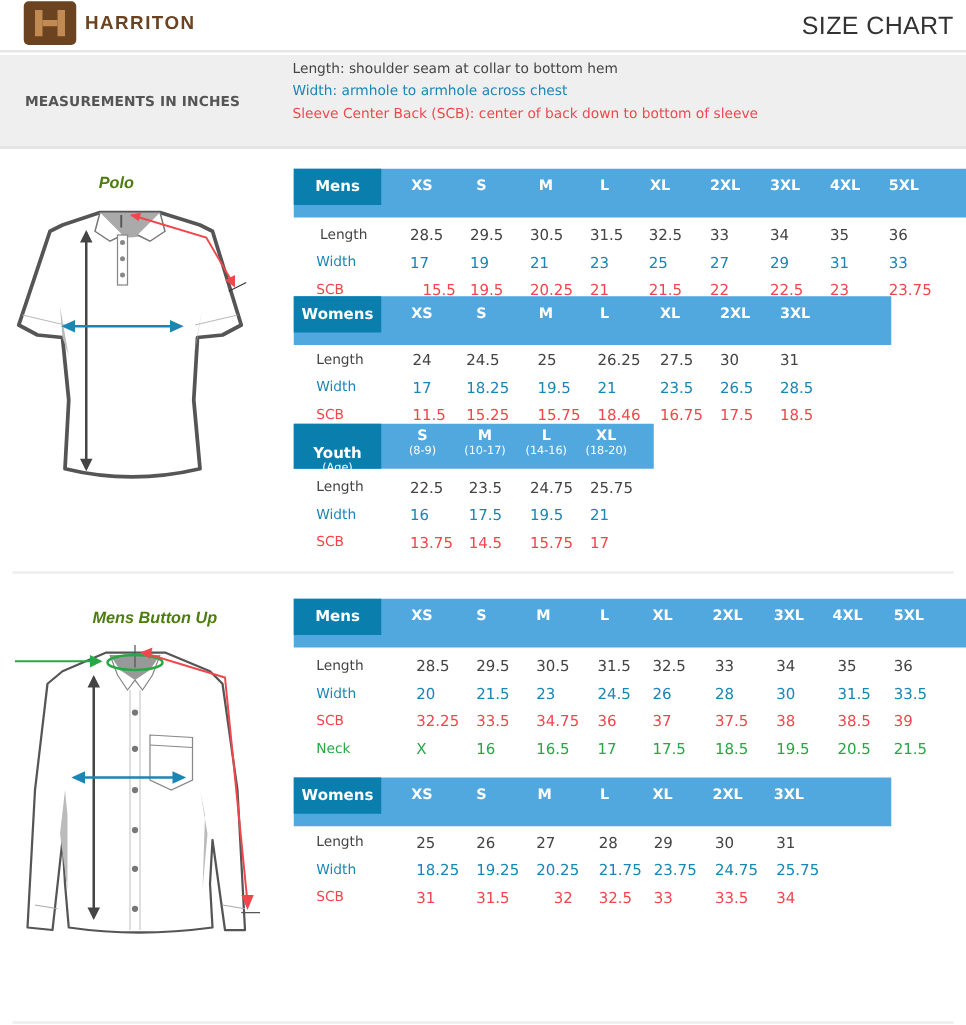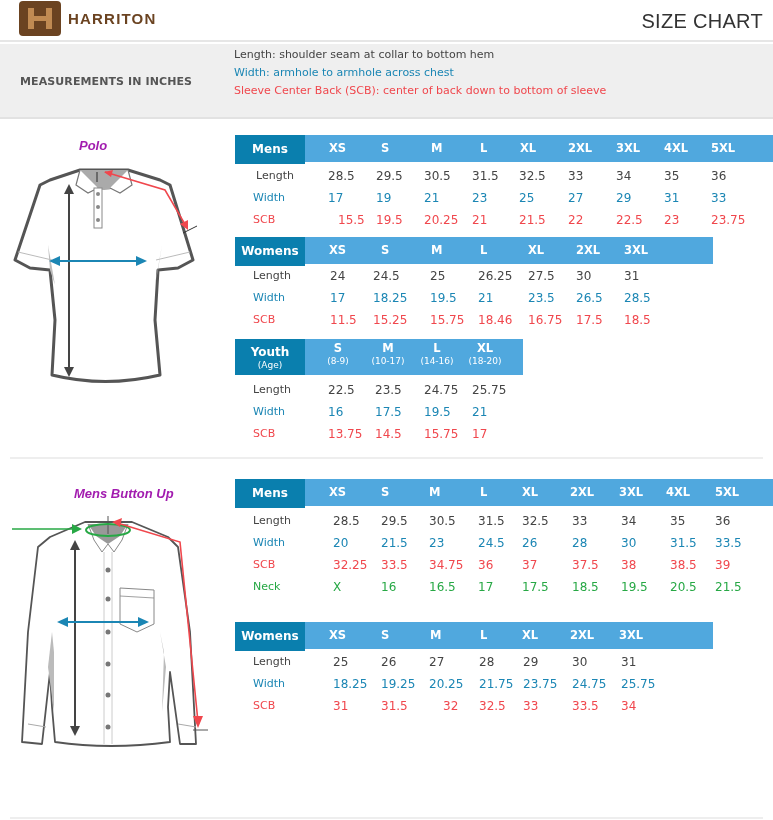--- a/index.html
+++ b/index.html
@@ -15,28 +15,28 @@
   .page-title { position: absolute; right: 10px; top: 10px; font-family: "Liberation Sans", sans-serif; font-size: 20px; color: #333; letter-spacing: 0.3px; }
 
   .legend-band { position: absolute; left: 0; top: 44px; width: 773px; height: 75px; background: #efefef; border-bottom: 2px solid #e2e2e2; }
   .legend-label { position: absolute; left: 20px; top: 31px; font-size: 11px; font-weight: bold; color: #555; letter-spacing: 0.1px; }
   .legend-lines { position: absolute; left: 234px; top: 2px; font-size: 11px; line-height: 18px; }
   .c-dark { color: #444; }
   .c-blue { color: #1b86b4; }
   .c-red { color: #f0474d; }
   .c-green { color: #27a845; }
 
-  .section-title { position: absolute; font-style: italic; font-weight: bold; font-size: 13px; color: #a21caf; font-family: "Liberation Sans", sans-serif; }
+  .section-title { position: absolute; font-style: italic; font-weight: bold; font-size: 13px; color: #4d7c0f; font-family: "Liberation Sans", sans-serif; }
 
   .divider { position: absolute; left: 10px; width: 753px; height: 2px; background: #eeeeee; }
 
   .tbl { position: absolute; }
-  .tbl-head { position: relative; height: 27px; background: #50a8de; }
+  .tbl-head { position: relative; height: 39px; background: #50a8de; }
   .tbl-head .cat { position: absolute; left: 0; top: 0; height: 29px; width: 70px; background: #0a7fae; color: #fff; font-weight: bold; font-size: 12px; text-align: center; line-height: 29px; }
-  .tbl-head .cat.two { line-height: 13px; padding-top: 7px; }
+  .tbl-head .cat.two { line-height: 13px; padding-top: 17px; }
   .tbl-head .cat .sub { display: block; font-weight: normal; font-size: 9px; }
   .tbl-head .sz { position: absolute; top: 0; color: #fff; font-weight: bold; font-size: 11.5px; line-height: 27px; }
   .tbl-head .sz.two { line-height: 13px; padding-top: 3px; text-align: center; }
   .tbl-head .sz .sub { display: block; font-weight: normal; font-size: 9px; }
   .row { position: relative; height: 22px; }
   .row .lbl { position: absolute; left: 18px; font-size: 11px; line-height: 22px; }
   .row .val { position: absolute; font-size: 12px; line-height: 22px; }
 
   svg { position: absolute; }
 </style>

